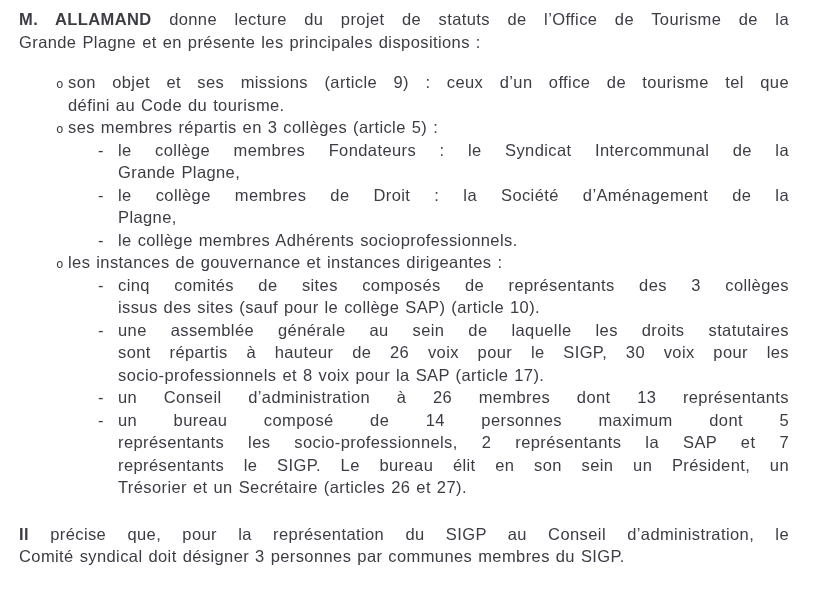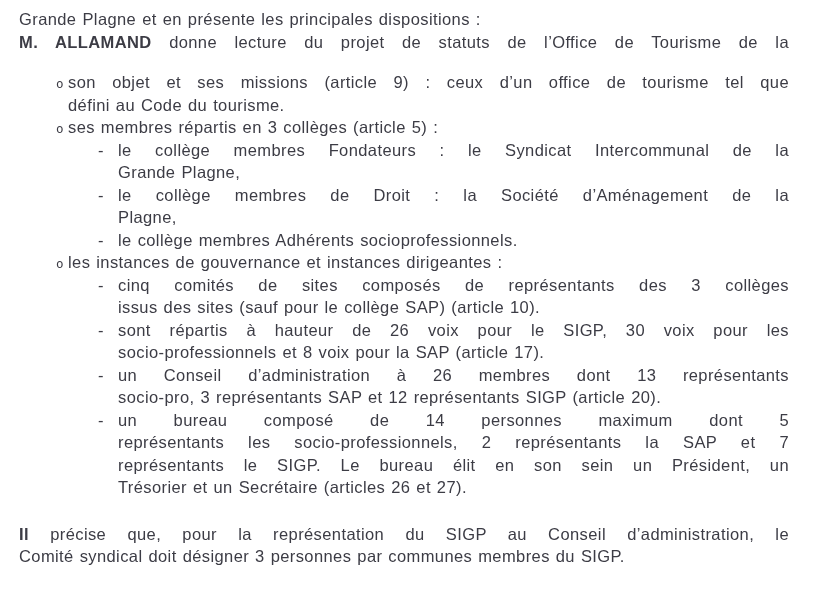--- a/index.html
+++ b/index.html
@@ -39,22 +39,22 @@
   .li2{display:flex;align-items:baseline;}
   .li2 > .mk2{flex:0 0 20px;margin-left:30px;}
   .li2 > .bd{flex:1;min-width:0;}
 </style>
 </head>
 <body>
 
 <div class="page">
 
   <div class="intro">
+    <div class="line just"><span class="bold">M. ALLAMAND</span> <span>donne lecture du projet de statuts de l’Office de Tourisme de la</span></div>
     <div class="line">Grande Plagne et en présente les principales dispositions :</div>
-    <div class="line just"><span class="bold">M. ALLAMAND</span> <span>donne lecture du projet de statuts de l’Office de Tourisme de la</span></div>
   </div>
 
   <div class="list">
 
     <div class="li1">
       <span class="mk1">o</span>
       <div class="bd">
         <div class="line just">son objet et ses missions (article 9) : ceux d’un office de tourisme tel que</div>
         <div class="line">défini au Code du tourisme.</div>
       </div>
@@ -99,30 +99,30 @@
           <span class="mk2">-</span>
           <div class="bd">
             <div class="line just">cinq comités de sites composés de représentants des 3 collèges</div>
             <div class="line">issus des sites (sauf pour le collège SAP) (article 10).</div>
           </div>
         </div>
 
         <div class="li2">
           <span class="mk2">-</span>
           <div class="bd">
+            <div class="line just">une assemblée générale au sein de laquelle les droits statutaires</div>
             <div class="line just">sont répartis à hauteur de 26 voix pour le SIGP, 30 voix pour les</div>
             <div class="line">socio-professionnels et 8 voix pour la SAP (article 17).</div>
           </div>
         </div>
 
         <div class="li2">
           <span class="mk2">-</span>
           <div class="bd">
             <div class="line just">un Conseil d’administration à 26 membres dont 13 représentants</div>
-            <div class="line">socio-pro, 3 représentants SAP et 12 représentants SIGP (article 20).</div>
           </div>
         </div>
 
         <div class="li2">
           <span class="mk2">-</span>
           <div class="bd">
             <div class="line just">un bureau composé de 14 personnes maximum dont 5</div>
             <div class="line just">représentants les socio-professionnels, 2 représentants la SAP et 7</div>
             <div class="line just">représentants le SIGP. Le bureau élit en son sein un Président, un</div>
             <div class="line">Trésorier et un Secrétaire (articles 26 et 27).</div>

